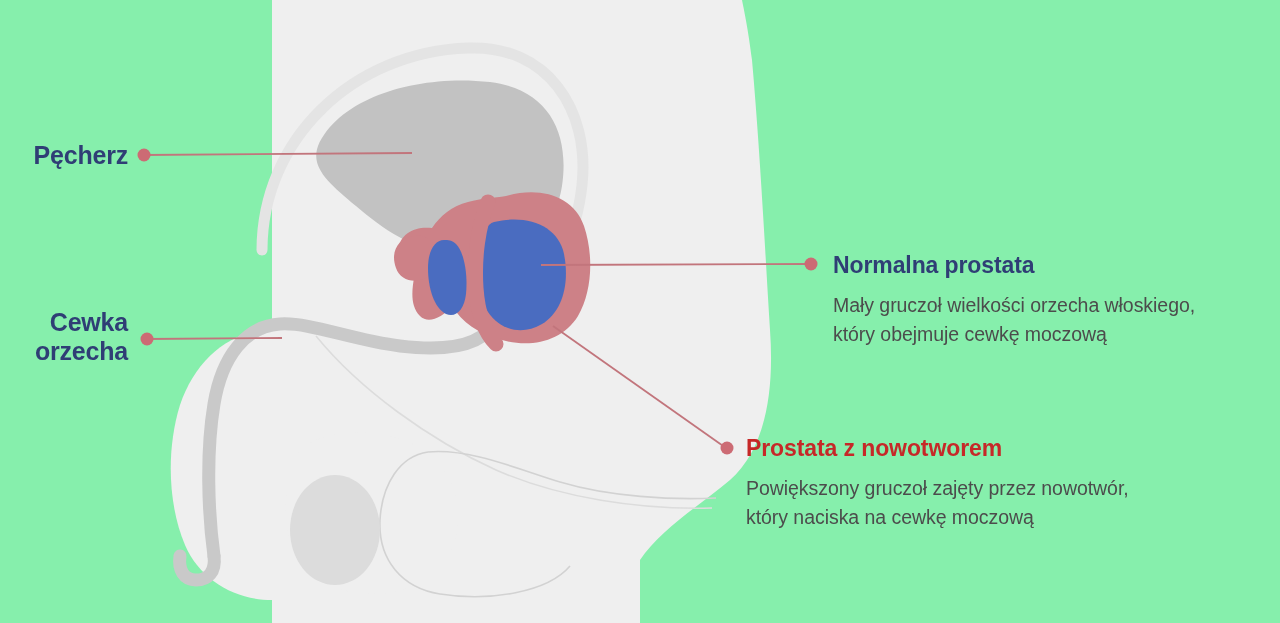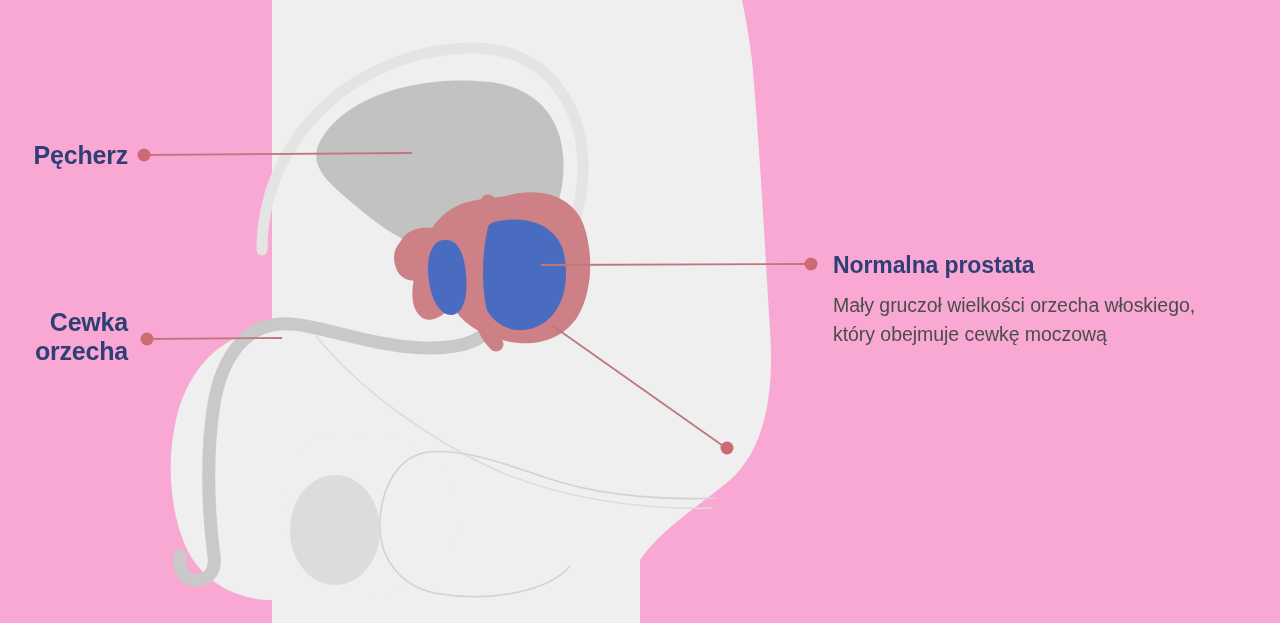--- a/index.html
+++ b/index.html
@@ -12,21 +12,21 @@
     height: 623px;
     overflow: hidden;
     font-family: "Liberation Sans", sans-serif;
     position: relative;
   }
   #stage {
     position: absolute;
     left: 0; top: 0;
     width: 1280px;
     height: 623px;
-    background: #f9a8d4;
+    background: #86efac;
   }
   #figure {
     position: absolute;
     left: 0; top: 0;
     width: 1280px;
     height: 623px;
   }
 
   
   .left-label {
@@ -214,14 +214,19 @@
 
   <div class="left-label" id="label-cewka">Cewka
 orzecha</div>
 
   <div class="right-block" id="block-normal">
     <div class="head">Normalna prostata</div>
     <div class="body">Mały gruczoł wielkości orzecha włoskiego,
 który obejmuje cewkę moczową</div>
   </div>
 
+  <div class="right-block" id="block-tumor">
+    <div class="head">Prostata z nowotworem</div>
+    <div class="body">Powiększony gruczoł zajęty przez nowotwór,
+który naciska na cewkę moczową</div>
+  </div>
 
 </div>
 
 </body></html>

